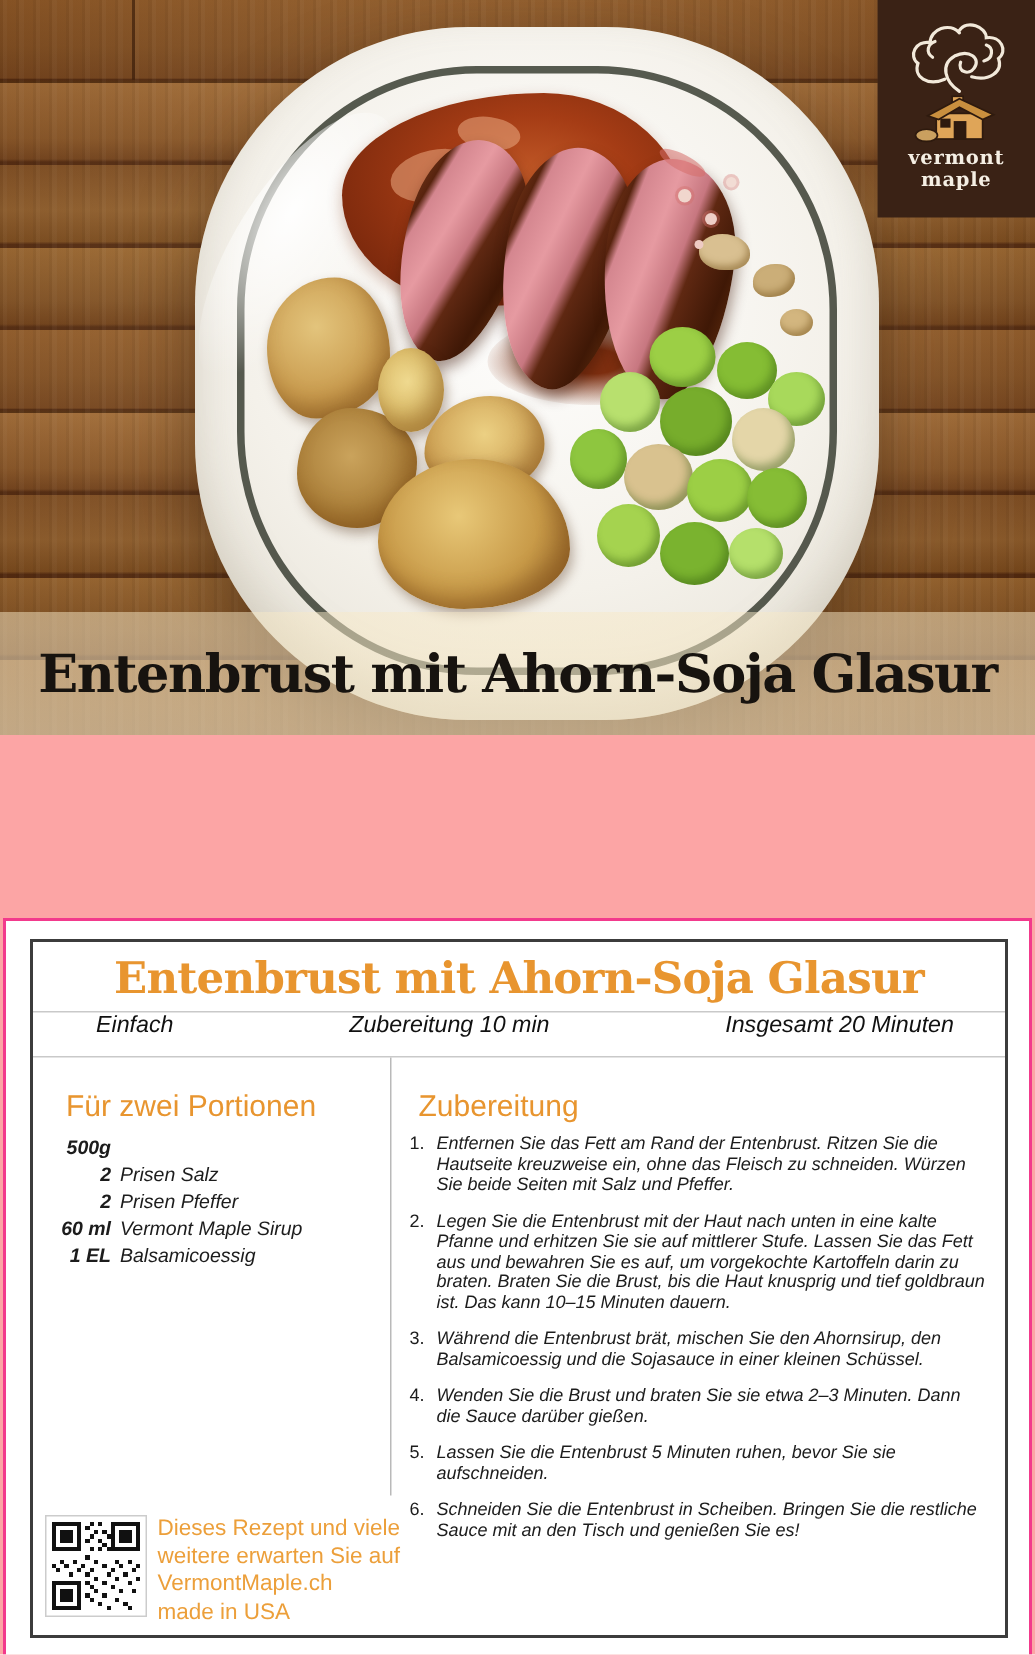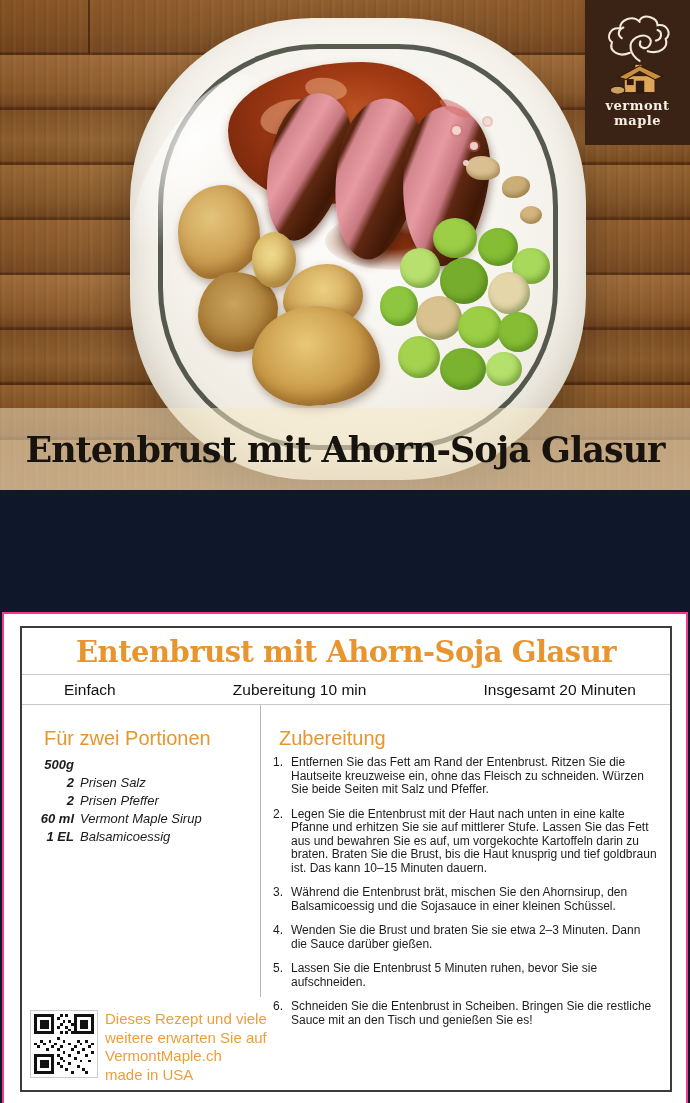--- a/index.html
+++ b/index.html
@@ -1,16 +1,16 @@
 <!DOCTYPE html>
 <html><head>
 <meta charset="utf-8">
 <style>
   html,body{margin:0;padding:0;background:#fff;}
-  .page{position:relative;width:690px;height:1103px;overflow:hidden;background:#0f172a;
+  .page{position:relative;width:690px;height:1103px;overflow:hidden;background:#fca5a5;
         font-family:"Liberation Sans",sans-serif;}
 
   
   .photo{position:absolute;left:0;top:0;width:690px;height:490px;overflow:hidden;}
   .wood{position:absolute;inset:0;
     background-image:
       repeating-linear-gradient(90deg, rgba(0,0,0,.05) 0 2px, rgba(255,255,255,.04) 2px 5px, rgba(0,0,0,0) 5px 11px),
       repeating-linear-gradient(180deg,
         #a0672f 0px,#8f5a28 30px,#7d4a1f 52px,#53290e 53px,#55300f 55px,
         #b37a3f 55px,#96602c 92px,#7b481e 106px,#53290e 108px,#53290e 110px,
@@ -68,36 +68,36 @@
     font-size:35px;letter-spacing:-1px;color:#17130f;}
 
   
   .card{position:absolute;left:2px;top:612px;width:682px;height:496px;
     border:2px solid #f23a8c;background:#fff;}
   .inner{position:absolute;left:16px;top:12px;width:648px;height:462px;
     border:2px solid #3c3c3c;background:#fff;color:#1c1c1c;}
   .inner h2{margin:7px 0 0;text-align:center;color:#e8952f;
     font-family:"DejaVu Serif","Liberation Serif",serif;font-weight:bold;
     font-size:29px;letter-spacing:-.5px;line-height:34px;}
-  .meta{display:flex;justify-content:space-between;align-items:center;
+  .meta{display:flex;justify-content:space-between;align-items:flex-start;
     border-top:1px solid #c9c9c9;border-bottom:1px solid #c9c9c9;
     margin-top:5px;height:29px;padding:0 34px 0 42px;
-    font-size:15.5px;color:#111;}
+    font-style:italic;font-size:15.5px;color:#111;}
   .cols{display:flex;height:292px;}
   .col-ing{width:238px;box-sizing:border-box;padding:3px 6px 0 0;}
   .col-steps{flex:1;border-left:1px solid #b9b9b9;box-sizing:border-box;padding:3px 8px 0 6px;}
   .col-h{color:#e8952f;font-size:20px;font-weight:normal;margin:18px 0 6px;line-height:24px;}
   .col-ing .col-h{padding-left:22px;}
   .col-steps .col-h{padding-left:12px;}
   .ing-row{display:grid;grid-template-columns:52px 1fr;gap:6px;
     font-size:13px;line-height:17px;margin-bottom:1px;font-style:italic;}
   .ing-qty{font-weight:bold;text-align:right;}
   .step{display:flex;margin-bottom:11px;font-size:12px;line-height:13.5px;}
   .step-num{width:24px;flex:0 0 24px;padding-left:6px;box-sizing:border-box;}
-  .step-text{flex:1;padding-right:4px;}
+  .step-text{flex:1;padding-right:4px;font-style:italic;}
   .footer{position:absolute;left:8px;bottom:6px;display:flex;gap:7px;align-items:flex-start;}
   .qr{width:62px;height:62px;border:1px solid #ccc;background:#fff;padding:2px;}
   .footer-text{color:#ec9f3a;font-size:15px;line-height:18.5px;}
 </style>
 </head>
 <body>
 
 <div class="page">
 
   <div class="photo">

